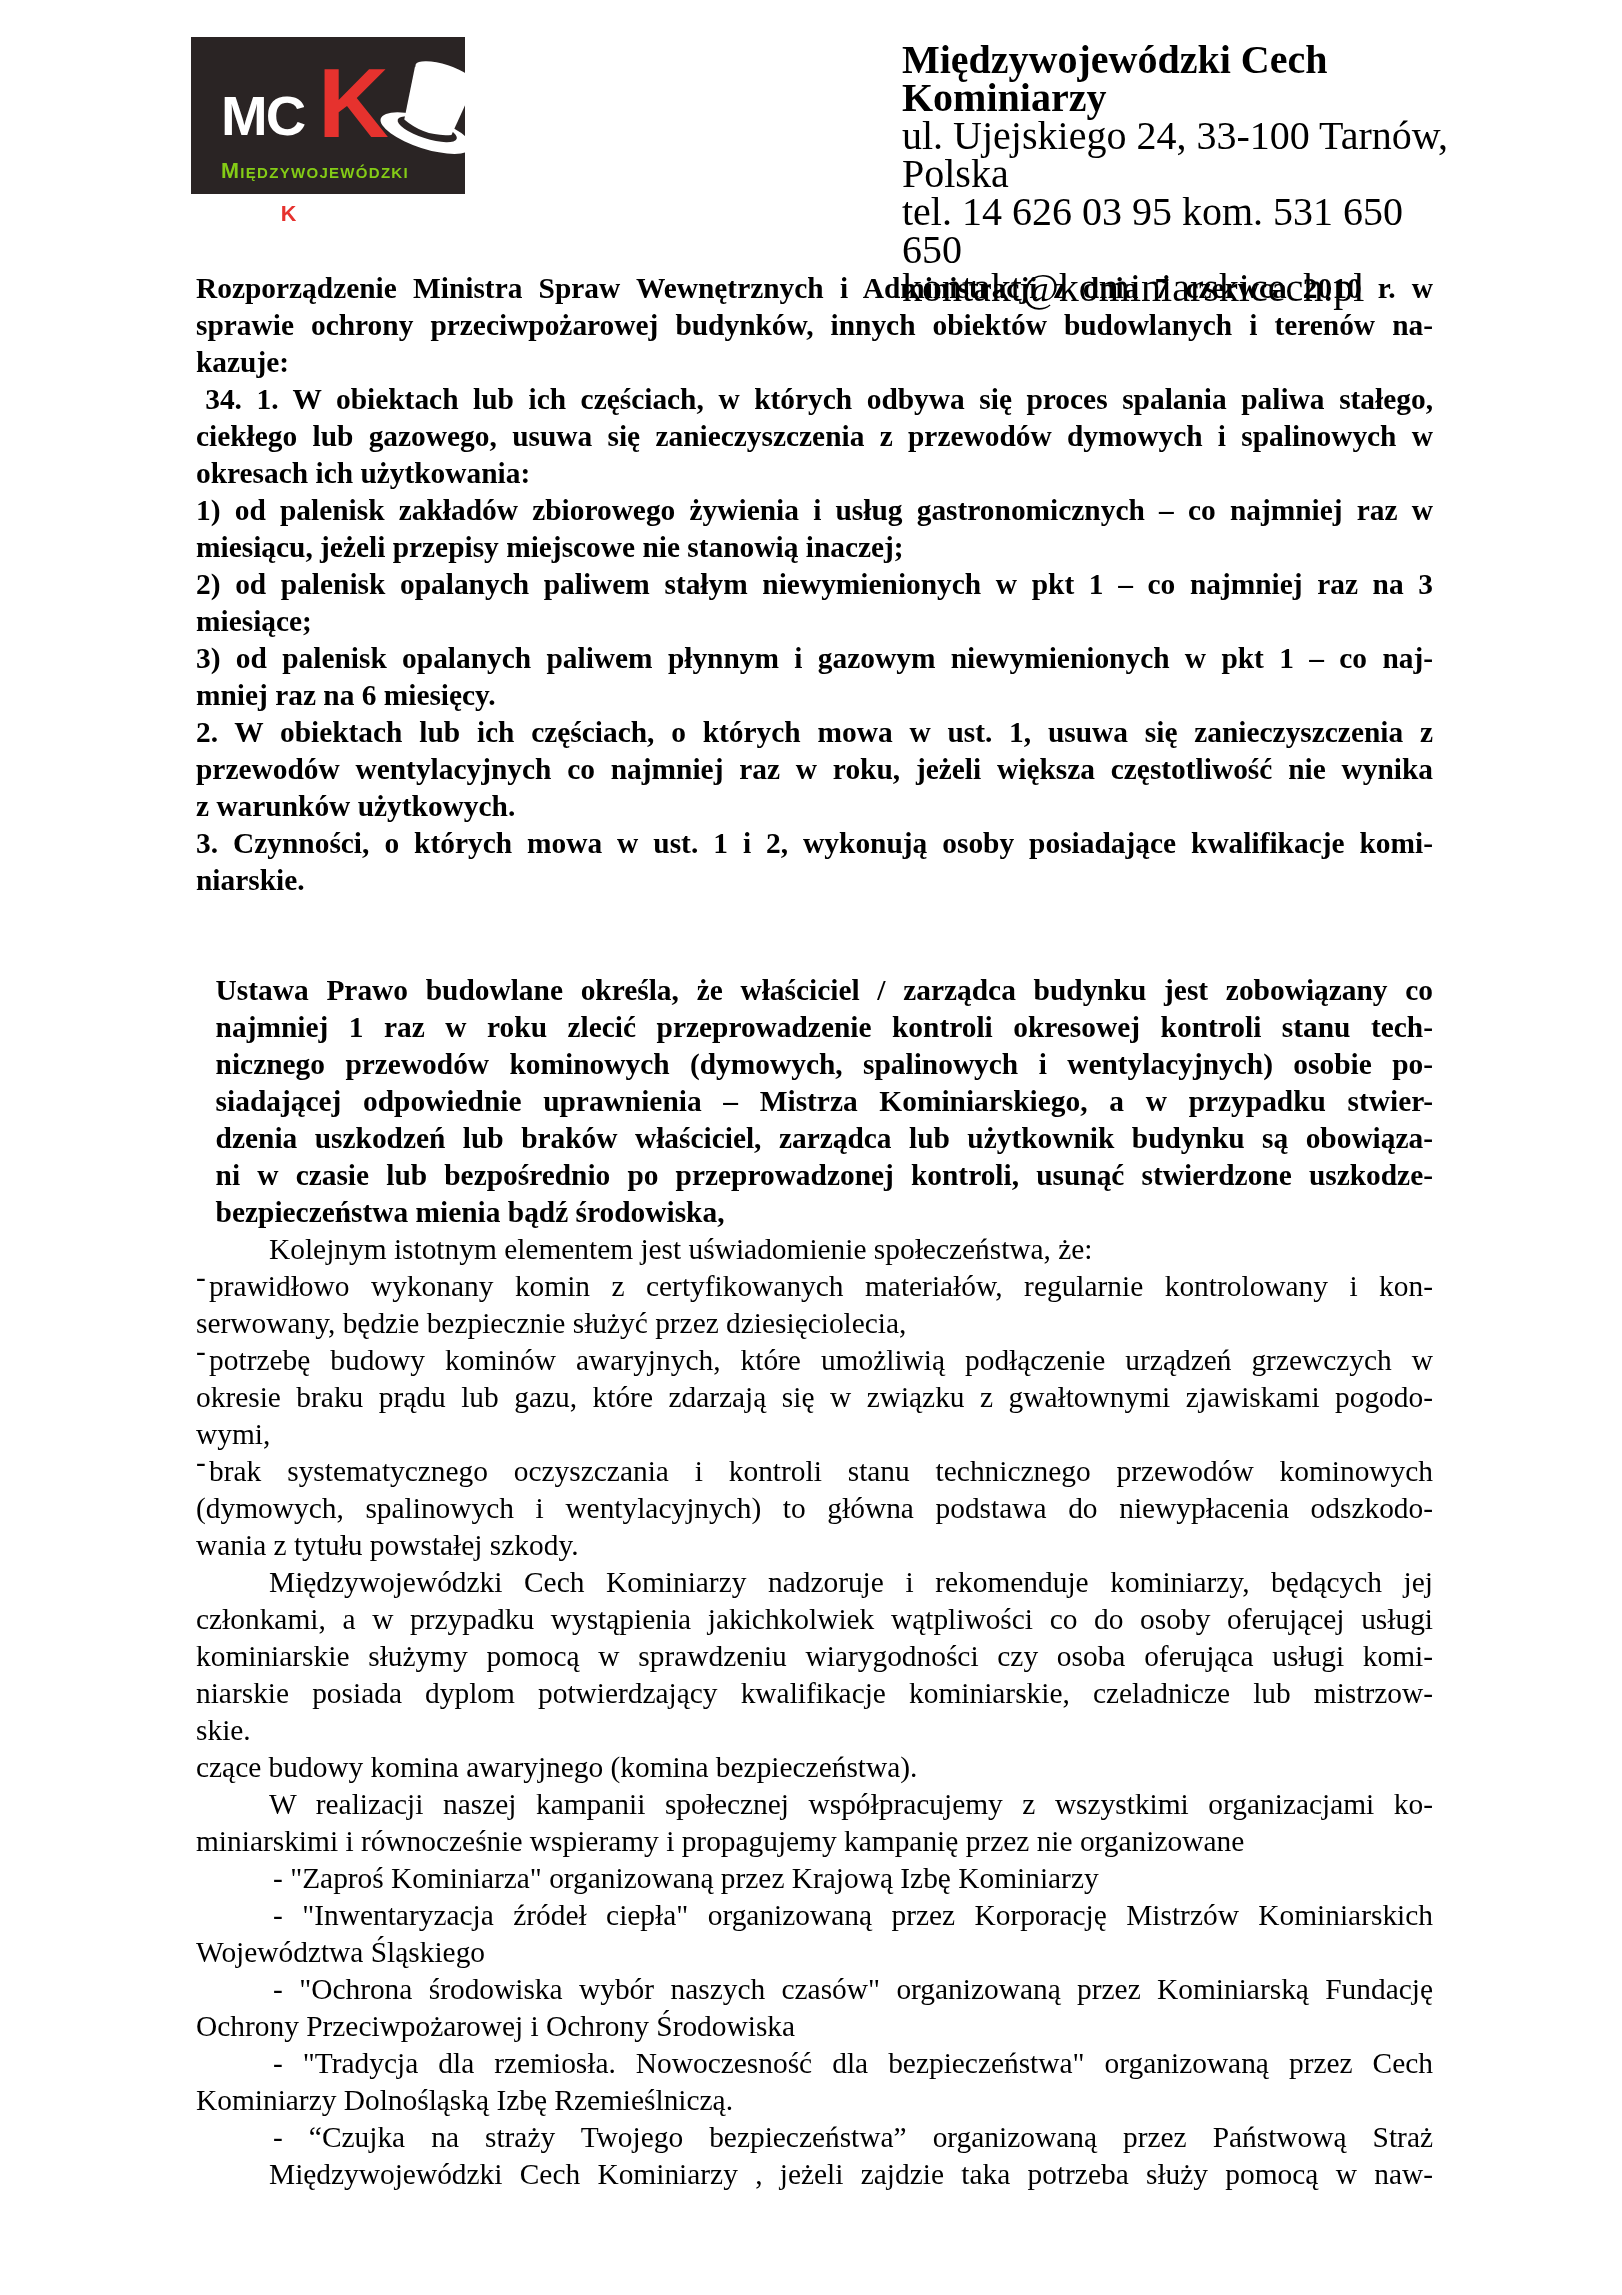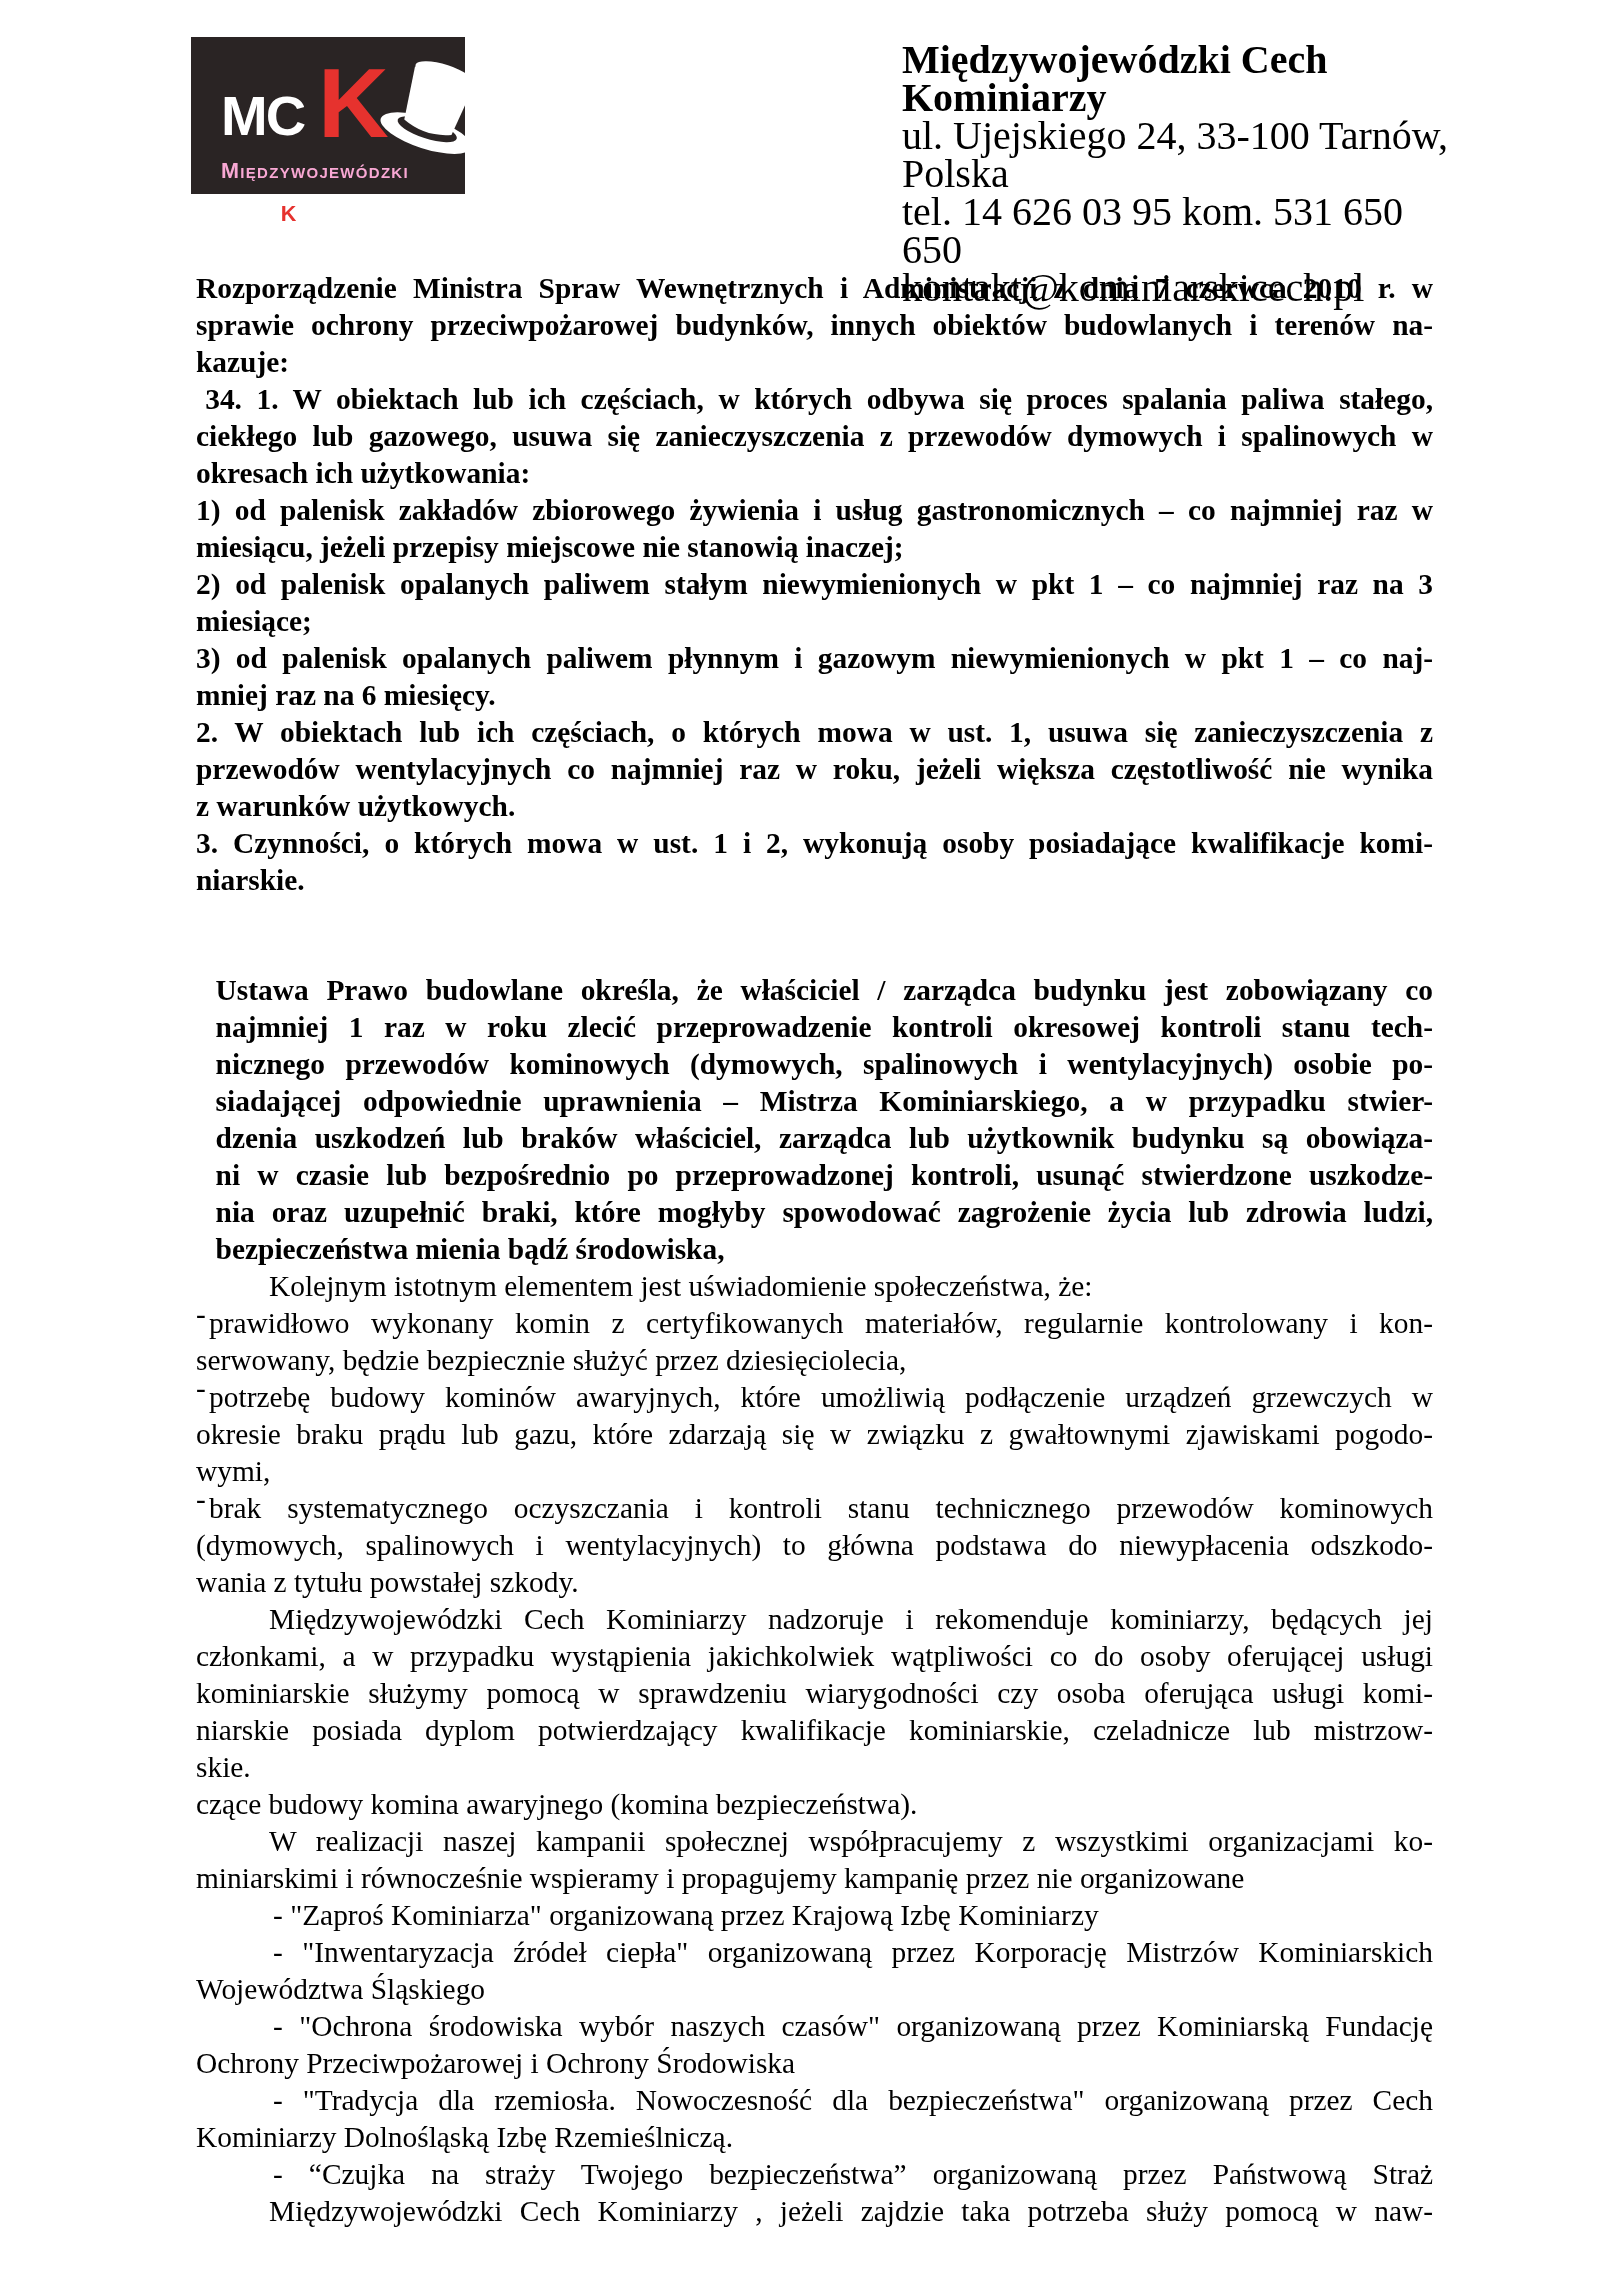--- a/index.html
+++ b/index.html
@@ -9,21 +9,21 @@
   
   .logo-box{position:absolute;left:191px;top:37px;width:274px;height:157px;
             background:#2a2424;box-sizing:border-box;padding:23.6px 0 0 30px;
             font-family:"Liberation Sans", sans-serif;}
   .mck-row{position:relative;height:84px;}
   .mc{position:absolute;left:0;top:27.5px;font-weight:700;font-size:56px;line-height:1;
       color:#ffffff;letter-spacing:-2px;}
   .kk{position:absolute;left:97px;top:-6.5px;font-weight:700;font-size:98px;line-height:1;
       color:#e6322e;}
   .hat{position:absolute;left:151px;top:-2.6px;}
-  .logo-l1{margin-top:13px;font-weight:700;font-size:21.6px;letter-spacing:1.3px;color:#f9a8d4;
+  .logo-l1{margin-top:13px;font-weight:700;font-size:21.6px;letter-spacing:1.3px;color:#84cc16;
            font-variant:small-caps;}
   .logo-l2{margin-top:17px;font-weight:700;font-size:21.6px;letter-spacing:1.3px;color:#ffffff;
            font-variant:small-caps;}
   .red{color:#e6322e;}
 
   .header-info{position:absolute;left:902px;top:41px;width:563px;
                font-size:40px;line-height:38px;}
   .header-info .org{font-weight:700;}
 
   
@@ -92,21 +92,20 @@
         <div class="line jst"><span>3. Czynności, o których mowa w ust. 1 i 2, wykonują osoby posiadające kwalifikacje komi-</span></div>
         <div class="line"><span>niarskie.</span></div>
       </div>
       <div class="block bold blk-ind">
         <div class="line jst"><span>Ustawa Prawo budowlane określa, że właściciel / zarządca budynku jest zobowiązany co</span></div>
         <div class="line jst"><span>najmniej 1 raz w roku zlecić przeprowadzenie kontroli okresowej kontroli stanu tech-</span></div>
         <div class="line jst"><span>nicznego przewodów kominowych (dymowych, spalinowych i wentylacyjnych) osobie po-</span></div>
         <div class="line jst"><span>siadającej odpowiednie uprawnienia – Mistrza Kominiarskiego, a w przypadku stwier-</span></div>
         <div class="line jst"><span>dzenia uszkodzeń lub braków właściciel, zarządca lub użytkownik budynku są obowiąza-</span></div>
         <div class="line jst"><span>ni w czasie lub bezpośrednio po przeprowadzonej kontroli, usunąć stwierdzone uszkodze-</span></div>
-        <div class="line jst"><span>nia oraz uzupełnić braki, które mogłyby spowodować zagrożenie życia lub zdrowia ludzi,</span></div>
         <div class="line"><span>bezpieczeństwa mienia bądź środowiska,</span></div>
       </div>
       <div class="block">
         <div class="line ind-p"><span>Kolejnym istotnym elementem jest uświadomienie społeczeństwa, że:</span></div>
         <div class="line jst"><span class="hdash">-</span><span>prawidłowo wykonany komin z certyfikowanych materiałów, regularnie kontrolowany i kon-</span></div>
         <div class="line"><span>serwowany, będzie bezpiecznie służyć przez dziesięciolecia,</span></div>
         <div class="line jst"><span class="hdash">-</span><span>potrzebę budowy kominów awaryjnych, które umożliwią podłączenie urządzeń grzewczych w</span></div>
         <div class="line jst"><span>okresie braku prądu lub gazu, które zdarzają się w związku z gwałtownymi zjawiskami pogodo-</span></div>
         <div class="line"><span>wymi,</span></div>
         <div class="line jst"><span class="hdash">-</span><span>brak systematycznego oczyszczania i kontroli stanu technicznego przewodów kominowych</span></div>

